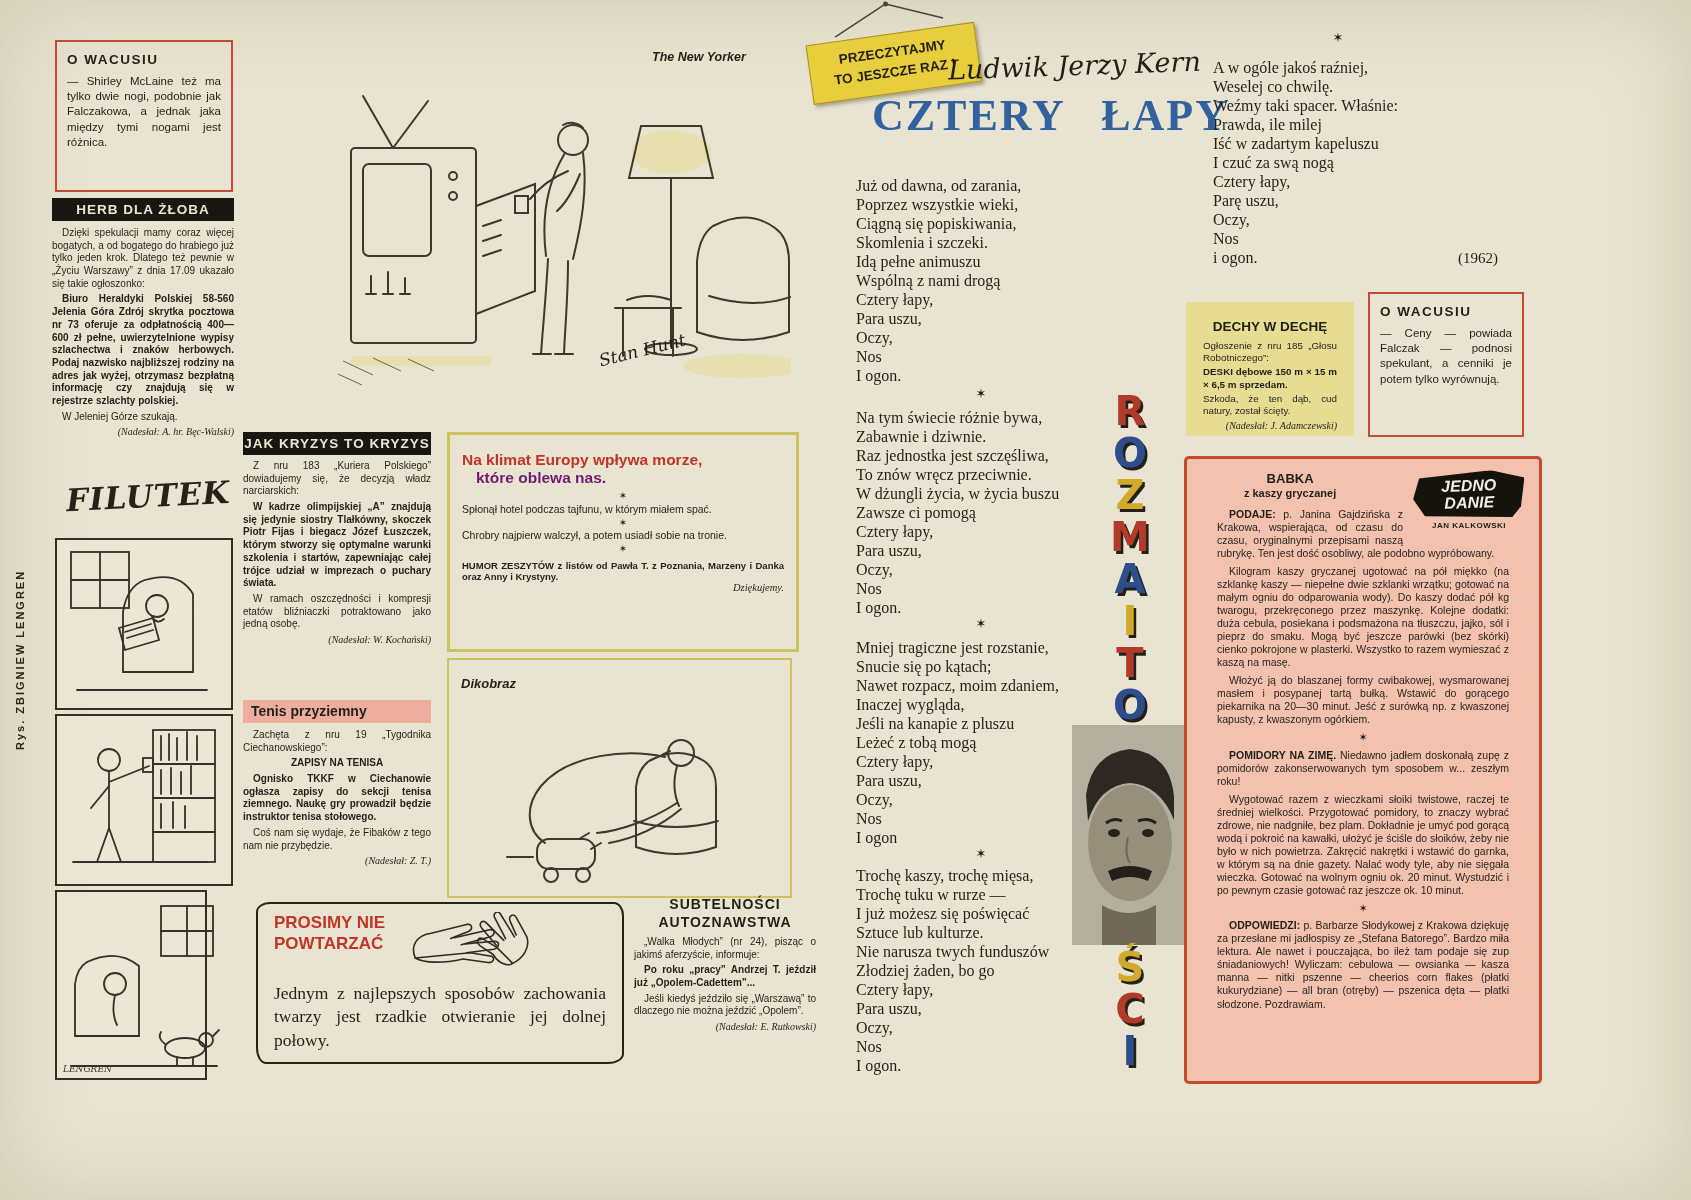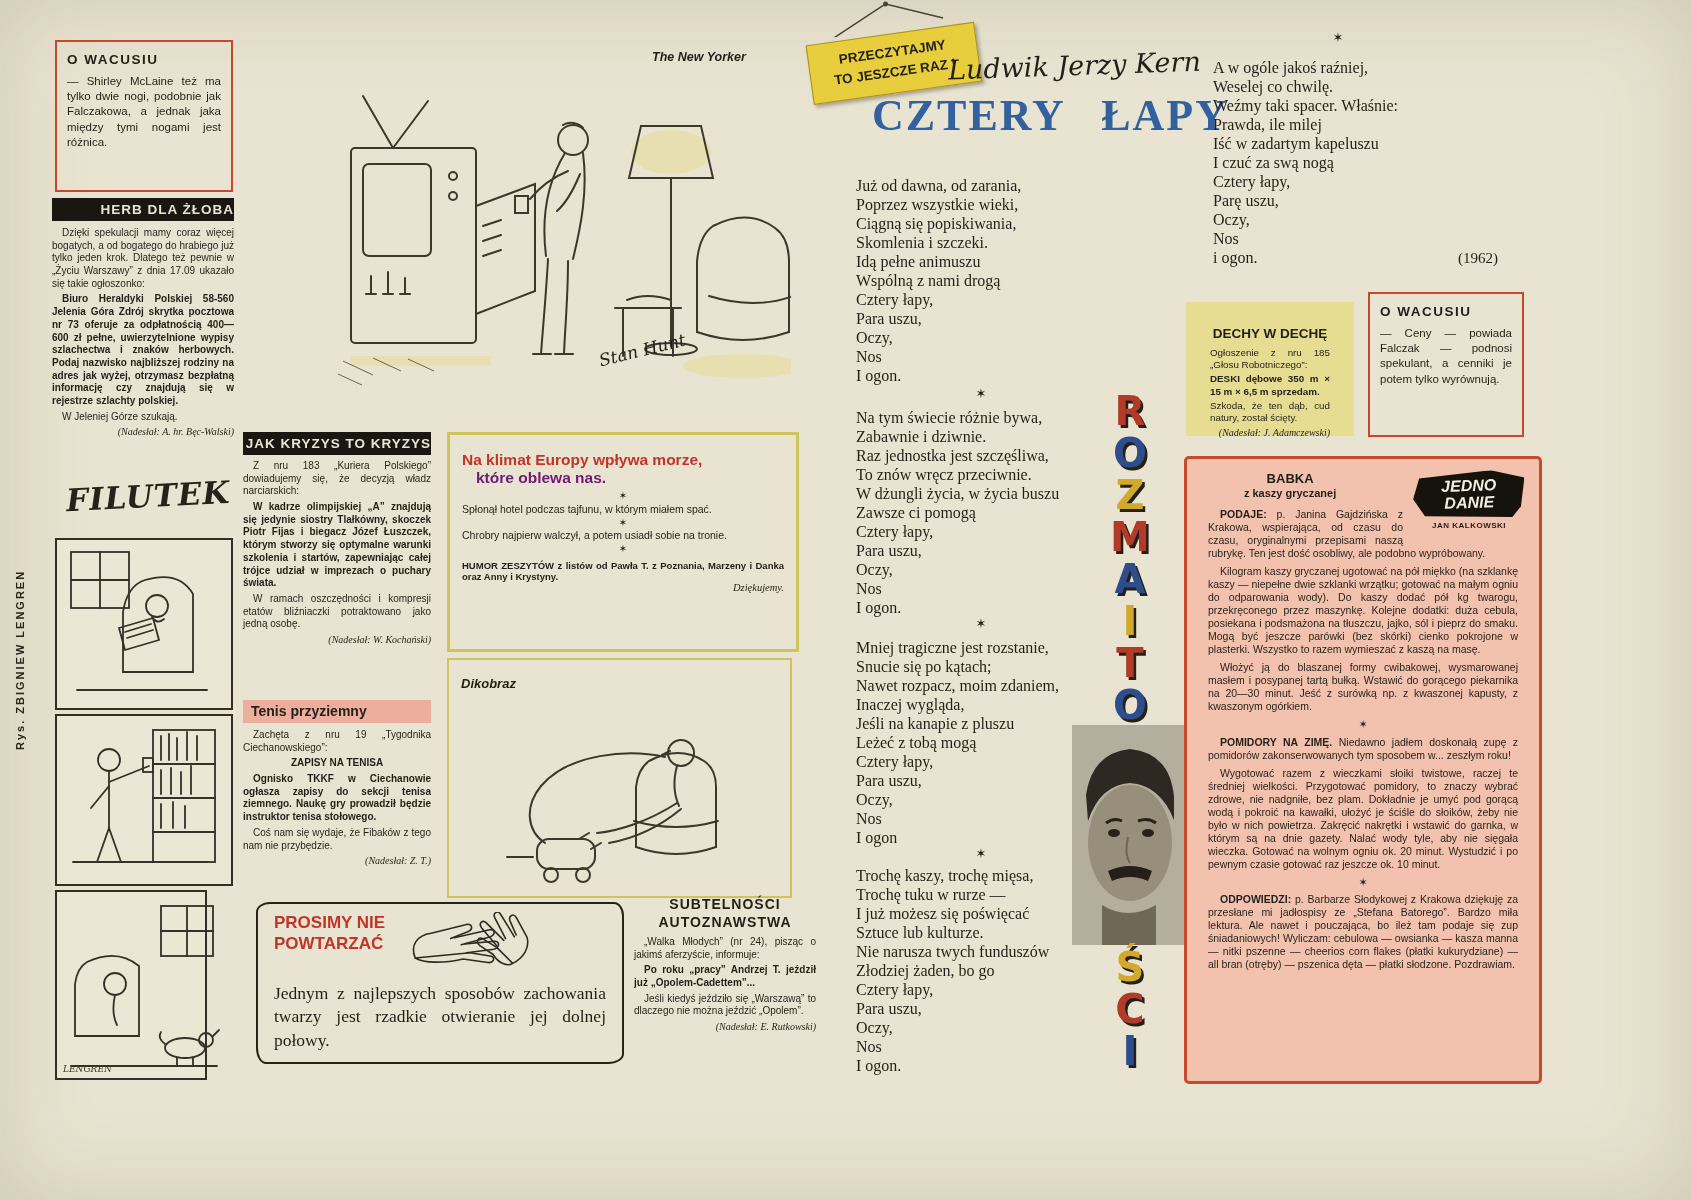--- a/index.html
+++ b/index.html
@@ -7,21 +7,21 @@
   .page{position:relative;width:1691px;height:1200px;background:#e9e4d1;overflow:hidden;color:#221f18;
         box-shadow:inset 0 0 90px rgba(90,80,50,.18);}
   .abs{position:absolute;}
   .vert{writing-mode:vertical-rl;transform:rotate(180deg);font-family:"Liberation Sans",sans-serif;
         font-weight:bold;font-size:11px;letter-spacing:2px;color:#2a261e;}
   .box-red{border:2.5px solid #c14a31;padding:10px;}
   .box-title{font-family:"Liberation Sans",sans-serif;font-weight:bold;font-size:13.5px;
         letter-spacing:1.5px;margin-bottom:7px;}
   .body-sans{font-family:"Liberation Sans",sans-serif;font-size:11.5px;line-height:1.32;text-align:justify;}
   .banner{background:#1a1712;color:#eae4cf;font-family:"Liberation Sans",sans-serif;font-weight:bold;
-        font-size:13.5px;letter-spacing:1px;text-align:right;line-height:23px;height:23px;}
+        font-size:13.5px;letter-spacing:1px;text-align:center;line-height:23px;height:23px;}
   .colbody{font-family:"Liberation Sans",sans-serif;font-size:10px;line-height:1.27;text-align:justify;}
   .colbody p{margin:0 0 3px;text-indent:10px;}
   .bold{font-weight:bold;}
   .center{text-align:center;text-indent:0!important;}
   .credit{font-family:"Liberation Serif",serif;font-style:italic;font-size:10px;text-align:right;margin-top:3px;}
   .pinkbanner{background:#eeae9d;font-family:"Liberation Sans",sans-serif;font-weight:bold;font-size:14px;
         line-height:23px;height:23px;padding-left:8px;}
   .panel{border:2px solid #332f26;background:#ebe7d4;position:absolute;}
   .sig{font-family:"DejaVu Serif",serif;font-style:italic;font-size:9px;color:#3a362c;}
   .nylabel{font-family:"Liberation Sans",sans-serif;font-weight:bold;font-style:italic;font-size:12.5px;}
@@ -42,31 +42,31 @@
   .diklabel{font-family:"Liberation Sans",sans-serif;font-weight:bold;font-style:italic;font-size:13px;
         padding:16px 0 0 12px;}
   .subt-title{font-family:"Liberation Sans",sans-serif;font-weight:bold;font-size:14px;text-align:center;
         letter-spacing:1px;line-height:1.25;margin-bottom:5px;}
   .poem{font-family:"Liberation Serif",serif;font-size:16px;line-height:1.19;white-space:pre-line;}
   .pstar{font-family:"DejaVu Sans",sans-serif;font-size:13px;text-align:center;width:250px;}
   .cztery{font-family:"Liberation Serif",serif;font-weight:bold;font-size:44px;letter-spacing:2px;
         word-spacing:24px;color:#31619e;}
   .author{font-size:27px;transform:rotate(-2deg);}
   .year{font-family:"Liberation Serif",serif;font-size:15px;}
-  .dechy{background:#e6dd92;padding:24px;}
+  .dechy{background:#e6dd92;padding:17px;}
   .dechy-title{font-family:"Liberation Sans",sans-serif;font-weight:bold;font-size:13.5px;text-align:center;margin-bottom:6px;}
   .dechy-body{font-family:"Liberation Sans",sans-serif;font-size:9.8px;line-height:1.25;text-align:justify;}
   .dechy-body p{margin:0 0 2px;}
   .letters{display:flex;flex-direction:column;align-items:center;}
   .letter{font-family:"DejaVu Sans",sans-serif;font-weight:bold;font-size:40px;line-height:42px;
         text-shadow:2.5px 2.5px 0 #23201a;}
   .lr{color:#b23a28}.lb{color:#2e4d8c}.ly{color:#d2a92a}
   .jedno{background:#f3c2ae;border:3px solid #c64a2c;border-radius:5px;padding:12px 14px;
         font-family:"Liberation Sans",sans-serif;font-size:10.5px;line-height:1.24;text-align:justify;overflow:hidden;}
-  .jedno p{margin:0 7px 5px;text-indent:12px;}
+  .jedno p{margin:0 16px 5px;text-indent:12px;}
   .jlogo{float:right;width:112px;margin:0 0 6px 10px;text-align:center;}
   .jlogo-black{background:#16120c;color:#f2ede1;font-family:"Liberation Sans",sans-serif;font-weight:bold;
         font-style:italic;font-size:16px;line-height:1.05;padding:7px 4px;
         clip-path:polygon(6% 12%,70% 0,100% 18%,96% 78%,88% 100%,10% 92%,0 55%);transform:rotate(-2deg);}
   .jlogo-black span{display:block;}
   .jlogo-by{font-family:"Liberation Sans",sans-serif;font-weight:bold;font-size:8px;letter-spacing:.5px;margin-top:2px;}
   .babka-t{font-family:"Liberation Sans",sans-serif;font-weight:bold;font-size:13px;text-align:center;width:55%;}
   .babka-s{font-family:"Liberation Sans",sans-serif;font-weight:bold;font-size:11px;text-align:center;width:55%;margin-bottom:7px;}
   .jstar{text-align:center;font-size:11px;margin:1px 0 4px;}
   .prosimy{border:2.5px solid #272318;border-radius:14px 10px 16px 10px/10px 14px 10px 16px;padding:8px 16px;}
@@ -346,21 +346,21 @@
 Parę uszu,
 Oczy,
 Nos
 i ogon.</div>
   <div class="abs year" style="left:1458px;top:250px">(1962)</div>
 
   <section class="abs dechy" style="left:1186px;top:302px;width:168px;height:134px">
     <div class="dechy-title">DECHY W DECHĘ</div>
     <div class="dechy-body">
       <p>Ogłoszenie z nru 185 „Głosu Robotniczego”:</p>
-      <p class="bold">DESKI dębowe 350 m × 15 m × 6,5 m sprzedam.</p>
+      <p class="bold">DESKI dębowe 150 m × 15 m × 6,5 m sprzedam.</p>
       <p>Szkoda, że ten dąb, cud natury, został ścięty.</p>
       <div class="credit">(Nadesłał: J. Adamczewski)</div>
     </div>
   </section>
 
   <section class="abs box-red" style="left:1368px;top:292px;width:156px;height:145px">
     <div class="box-title">O WACUSIU</div>
     <div class="body-sans">— Ceny — powiada Falczak — podnosi spekulant, a cenniki je potem tylko wyrównują.</div>
   </section>
 

